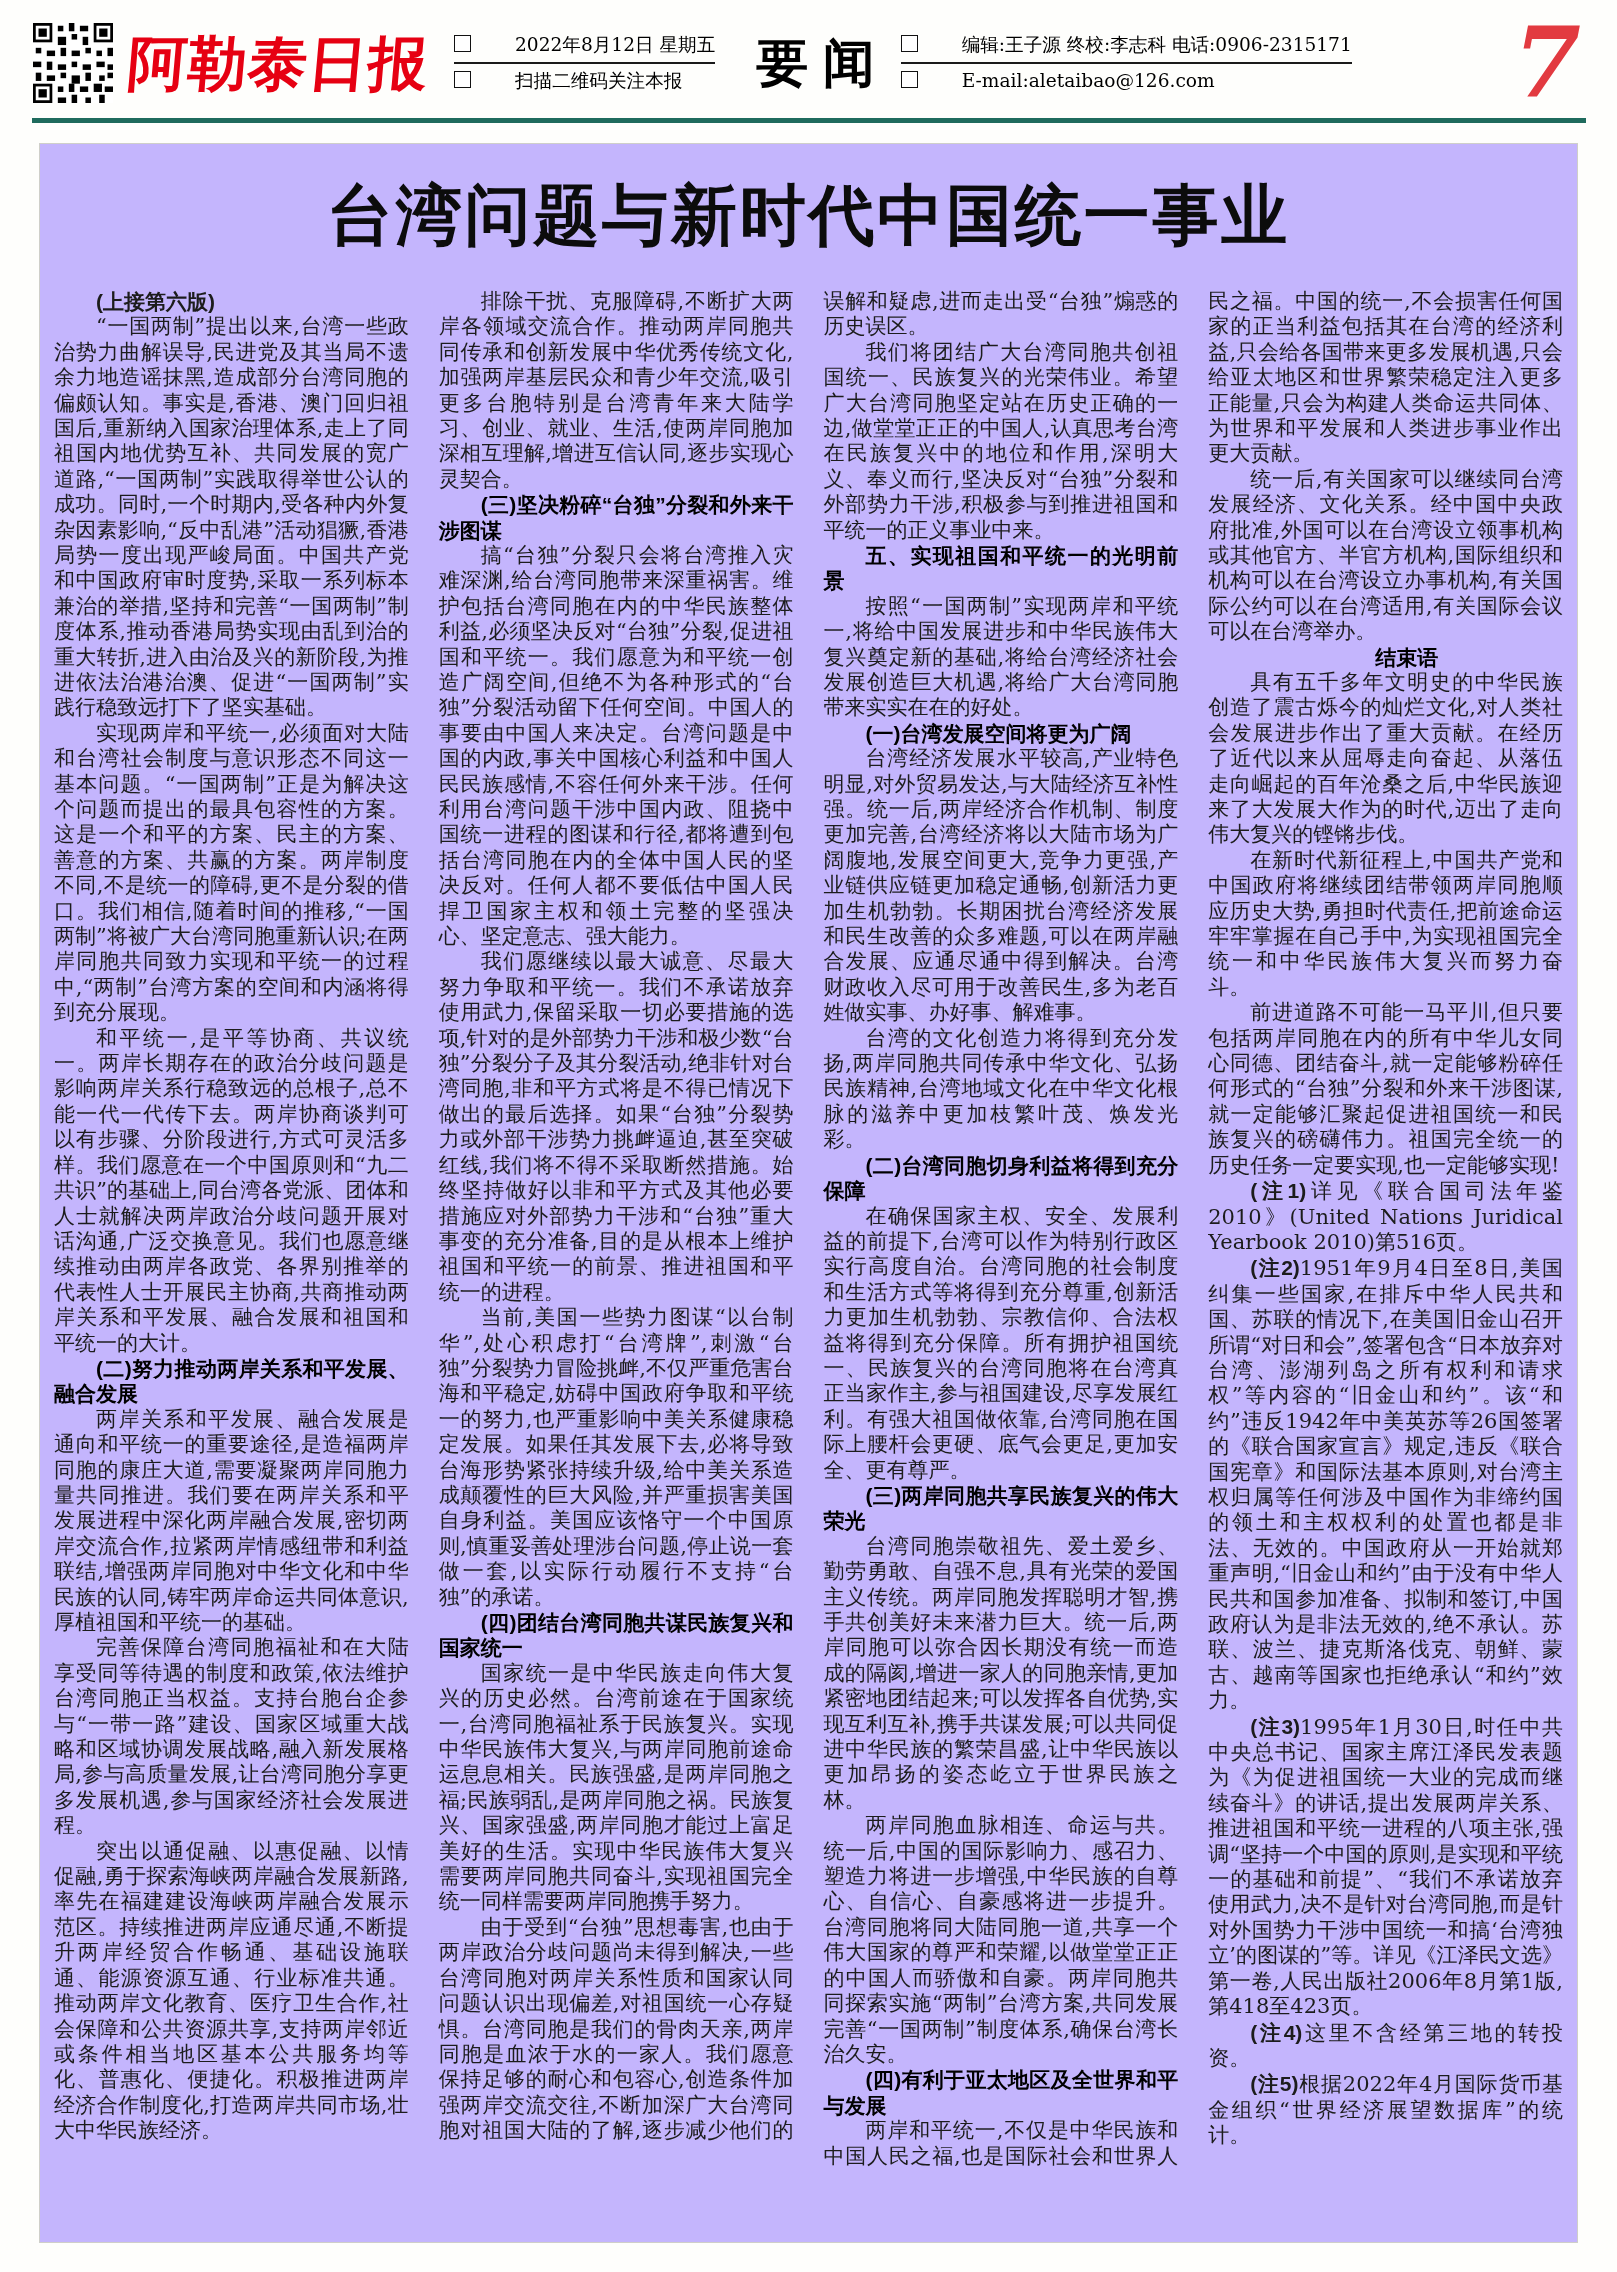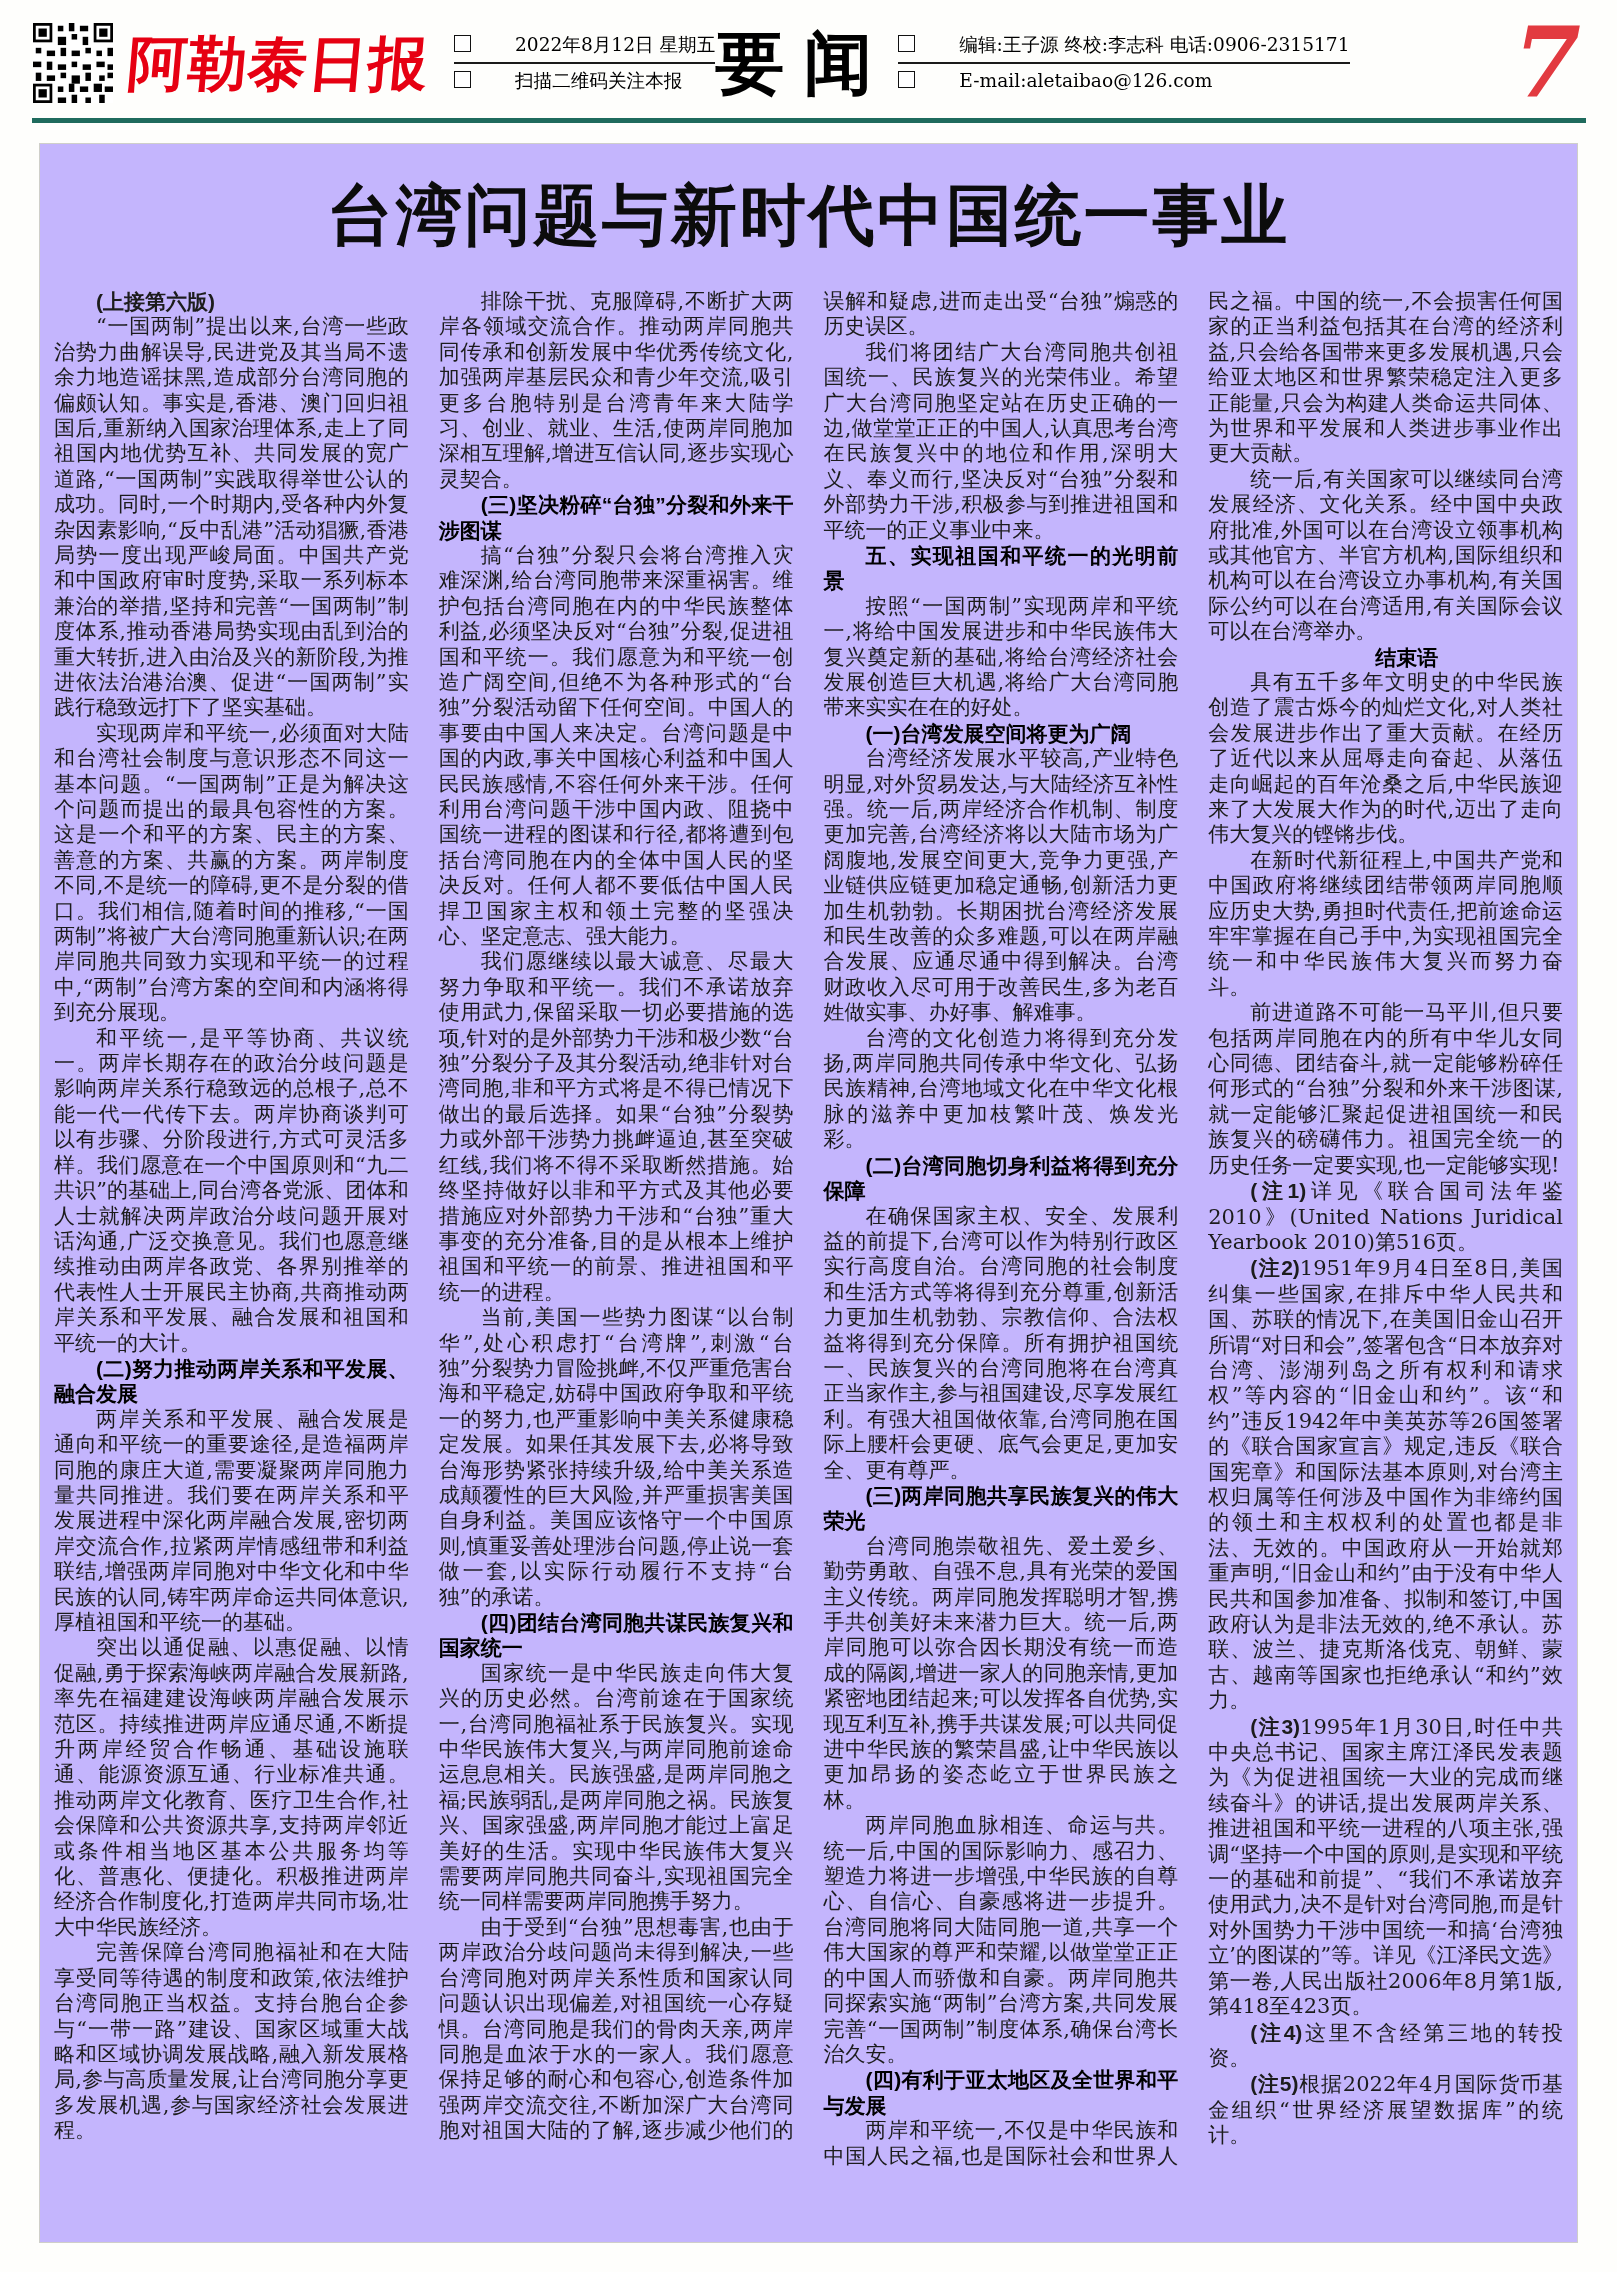--- a/index.html
+++ b/index.html
@@ -11,22 +11,22 @@
   .masthead{position:absolute;top:10px;left:33px;right:31.5px;height:106px;
     display:flex;align-items:center;}
   .qr{flex:0 0 auto;width:80px;height:80px;}
   .brand{font-size:59px;font-weight:900;color:#e60012;margin-left:14.6px;
     white-space:nowrap;transform:skewX(-5deg);letter-spacing:1.1px;line-height:1;}
   .mh-block{margin-left:26px;font-size:18.6px;line-height:1.1;color:#000;}
   .mh-row{display:flex;white-space:nowrap;gap:36px;}
   .mh-divider{height:1.7px;background:#1a1a1a;margin:6.8px 0;}
   .cbx{display:inline-block;width:15px;height:15px;border:1.7px solid #111;
     margin-right:7.9px;flex:0 0 auto;background:#fff;}
-  .section-title{font-size:69px;font-weight:900;font-family:"Liberation Sans",sans-serif;
-    white-space:nowrap;line-height:1;color:#000;}
+  .section-title{font-size:52px;font-weight:900;font-family:"Liberation Sans",sans-serif;
+    margin-left:41px;white-space:nowrap;line-height:1;color:#000;}
   .pagenum{font-size:97px;line-height:1;color:#e23a40;font-weight:700;font-style:italic;
     margin-left:auto;margin-right:4.5px;font-family:"DejaVu Serif",serif;}
   .teal-rule{position:absolute;top:118px;left:31.5px;right:31.5px;height:5px;background:#1f6b5d;}
   
   .frame{position:absolute;top:143px;left:39px;right:39px;height:2098px;
     border:0.6px solid #cfcfc9;background:#c4b5fd;}
   .headline{margin:33px 22.5px 0;text-align:center;font-size:66px;font-weight:900;
     letter-spacing:2.8px;font-family:"Liberation Sans",sans-serif;color:#0c0c0c;line-height:1.18;}
   #article-columns{margin:34px 14px 0;height:1913px;overflow:hidden;
     column-count:4;column-gap:30px;
@@ -137,22 +137,22 @@
 
 <div class="frame">
   <h1 class="headline">台湾问题与新时代中国统一事业</h1>
   <div id="article-columns">
       <p class="cont">(上接第六版)</p>
       <p class="p">“一国两制”提出以来,台湾一些政治势力曲解误导,民进党及其当局不遗余力地造谣抹黑,造成部分台湾同胞的偏颇认知。事实是,香港、澳门回归祖国后,重新纳入国家治理体系,走上了同祖国内地优势互补、共同发展的宽广道路,“一国两制”实践取得举世公认的成功。同时,一个时期内,受各种内外复杂因素影响,“反中乱港”活动猖獗,香港局势一度出现严峻局面。中国共产党和中国政府审时度势,采取一系列标本兼治的举措,坚持和完善“一国两制”制度体系,推动香港局势实现由乱到治的重大转折,进入由治及兴的新阶段,为推进依法治港治澳、促进“一国两制”实践行稳致远打下了坚实基础。</p>
       <p class="p">实现两岸和平统一,必须面对大陆和台湾社会制度与意识形态不同这一基本问题。“一国两制”正是为解决这个问题而提出的最具包容性的方案。这是一个和平的方案、民主的方案、善意的方案、共赢的方案。两岸制度不同,不是统一的障碍,更不是分裂的借口。我们相信,随着时间的推移,“一国两制”将被广大台湾同胞重新认识;在两岸同胞共同致力实现和平统一的过程中,“两制”台湾方案的空间和内涵将得到充分展现。</p>
       <p class="p">和平统一,是平等协商、共议统一。两岸长期存在的政治分歧问题是影响两岸关系行稳致远的总根子,总不能一代一代传下去。两岸协商谈判可以有步骤、分阶段进行,方式可灵活多样。我们愿意在一个中国原则和“九二共识”的基础上,同台湾各党派、团体和人士就解决两岸政治分歧问题开展对话沟通,广泛交换意见。我们也愿意继续推动由两岸各政党、各界别推举的代表性人士开展民主协商,共商推动两岸关系和平发展、融合发展和祖国和平统一的大计。</p>
       <p class="h">(二)努力推动两岸关系和平发展、融合发展</p>
       <p class="p">两岸关系和平发展、融合发展是通向和平统一的重要途径,是造福两岸同胞的康庄大道,需要凝聚两岸同胞力量共同推进。我们要在两岸关系和平发展进程中深化两岸融合发展,密切两岸交流合作,拉紧两岸情感纽带和利益联结,增强两岸同胞对中华文化和中华民族的认同,铸牢两岸命运共同体意识,厚植祖国和平统一的基础。</p>
+      <p class="p">完善保障台湾同胞福祉和在大陆享受同等待遇的制度和政策,依法维护台湾同胞正当权益。支持台胞台企参与“一带一路”建设、国家区域重大战略和区域协调发展战略,融入新发展格局,参与高质量发展,让台湾同胞分享更多发展机遇,参与国家经济社会发展进程。</p>
       <p class="p">突出以通促融、以惠促融、以情促融,勇于探索海峡两岸融合发展新路,率先在福建建设海峡两岸融合发展示范区。持续推进两岸应通尽通,不断提升两岸经贸合作畅通、基础设施联通、能源资源互通、行业标准共通。推动两岸文化教育、医疗卫生合作,社会保障和公共资源共享,支持两岸邻近或条件相当地区基本公共服务均等化、普惠化、便捷化。积极推进两岸经济合作制度化,打造两岸共同市场,壮大中华民族经济。</p>
-      <p class="p">完善保障台湾同胞福祉和在大陆享受同等待遇的制度和政策,依法维护台湾同胞正当权益。支持台胞台企参与“一带一路”建设、国家区域重大战略和区域协调发展战略,融入新发展格局,参与高质量发展,让台湾同胞分享更多发展机遇,参与国家经济社会发展进程。</p>
       <p class="p">排除干扰、克服障碍,不断扩大两岸各领域交流合作。推动两岸同胞共同传承和创新发展中华优秀传统文化,加强两岸基层民众和青少年交流,吸引更多台胞特别是台湾青年来大陆学习、创业、就业、生活,使两岸同胞加深相互理解,增进互信认同,逐步实现心灵契合。</p>
       <p class="h">(三)坚决粉碎“台独”分裂和外来干涉图谋</p>
       <p class="p">搞“台独”分裂只会将台湾推入灾难深渊,给台湾同胞带来深重祸害。维护包括台湾同胞在内的中华民族整体利益,必须坚决反对“台独”分裂,促进祖国和平统一。我们愿意为和平统一创造广阔空间,但绝不为各种形式的“台独”分裂活动留下任何空间。中国人的事要由中国人来决定。台湾问题是中国的内政,事关中国核心利益和中国人民民族感情,不容任何外来干涉。任何利用台湾问题干涉中国内政、阻挠中国统一进程的图谋和行径,都将遭到包括台湾同胞在内的全体中国人民的坚决反对。任何人都不要低估中国人民捍卫国家主权和领土完整的坚强决心、坚定意志、强大能力。</p>
       <p class="p">我们愿继续以最大诚意、尽最大努力争取和平统一。我们不承诺放弃使用武力,保留采取一切必要措施的选项,针对的是外部势力干涉和极少数“台独”分裂分子及其分裂活动,绝非针对台湾同胞,非和平方式将是不得已情况下做出的最后选择。如果“台独”分裂势力或外部干涉势力挑衅逼迫,甚至突破红线,我们将不得不采取断然措施。始终坚持做好以非和平方式及其他必要措施应对外部势力干涉和“台独”重大事变的充分准备,目的是从根本上维护祖国和平统一的前景、推进祖国和平统一的进程。</p>
       <p class="p">当前,美国一些势力图谋“以台制华”,处心积虑打“台湾牌”,刺激“台独”分裂势力冒险挑衅,不仅严重危害台海和平稳定,妨碍中国政府争取和平统一的努力,也严重影响中美关系健康稳定发展。如果任其发展下去,必将导致台海形势紧张持续升级,给中美关系造成颠覆性的巨大风险,并严重损害美国自身利益。美国应该恪守一个中国原则,慎重妥善处理涉台问题,停止说一套做一套,以实际行动履行不支持“台独”的承诺。</p>
       <p class="h">(四)团结台湾同胞共谋民族复兴和国家统一</p>
       <p class="p">国家统一是中华民族走向伟大复兴的历史必然。台湾前途在于国家统一,台湾同胞福祉系于民族复兴。实现中华民族伟大复兴,与两岸同胞前途命运息息相关。民族强盛,是两岸同胞之福;民族弱乱,是两岸同胞之祸。民族复兴、国家强盛,两岸同胞才能过上富足美好的生活。实现中华民族伟大复兴需要两岸同胞共同奋斗,实现祖国完全统一同样需要两岸同胞携手努力。</p>
       <p class="p">由于受到“台独”思想毒害,也由于两岸政治分歧问题尚未得到解决,一些台湾同胞对两岸关系性质和国家认同问题认识出现偏差,对祖国统一心存疑惧。台湾同胞是我们的骨肉天亲,两岸同胞是血浓于水的一家人。我们愿意保持足够的耐心和包容心,创造条件加强两岸交流交往,不断加深广大台湾同胞对祖国大陆的了解,逐步减少他们的误解和疑虑,进而走出受“台独”煽惑的历史误区。</p>
       <p class="p">我们将团结广大台湾同胞共创祖国统一、民族复兴的光荣伟业。希望广大台湾同胞坚定站在历史正确的一边,做堂堂正正的中国人,认真思考台湾在民族复兴中的地位和作用,深明大义、奉义而行,坚决反对“台独”分裂和外部势力干涉,积极参与到推进祖国和平统一的正义事业中来。</p>
       <p class="hsec">五、实现祖国和平统一的光明前景</p>

